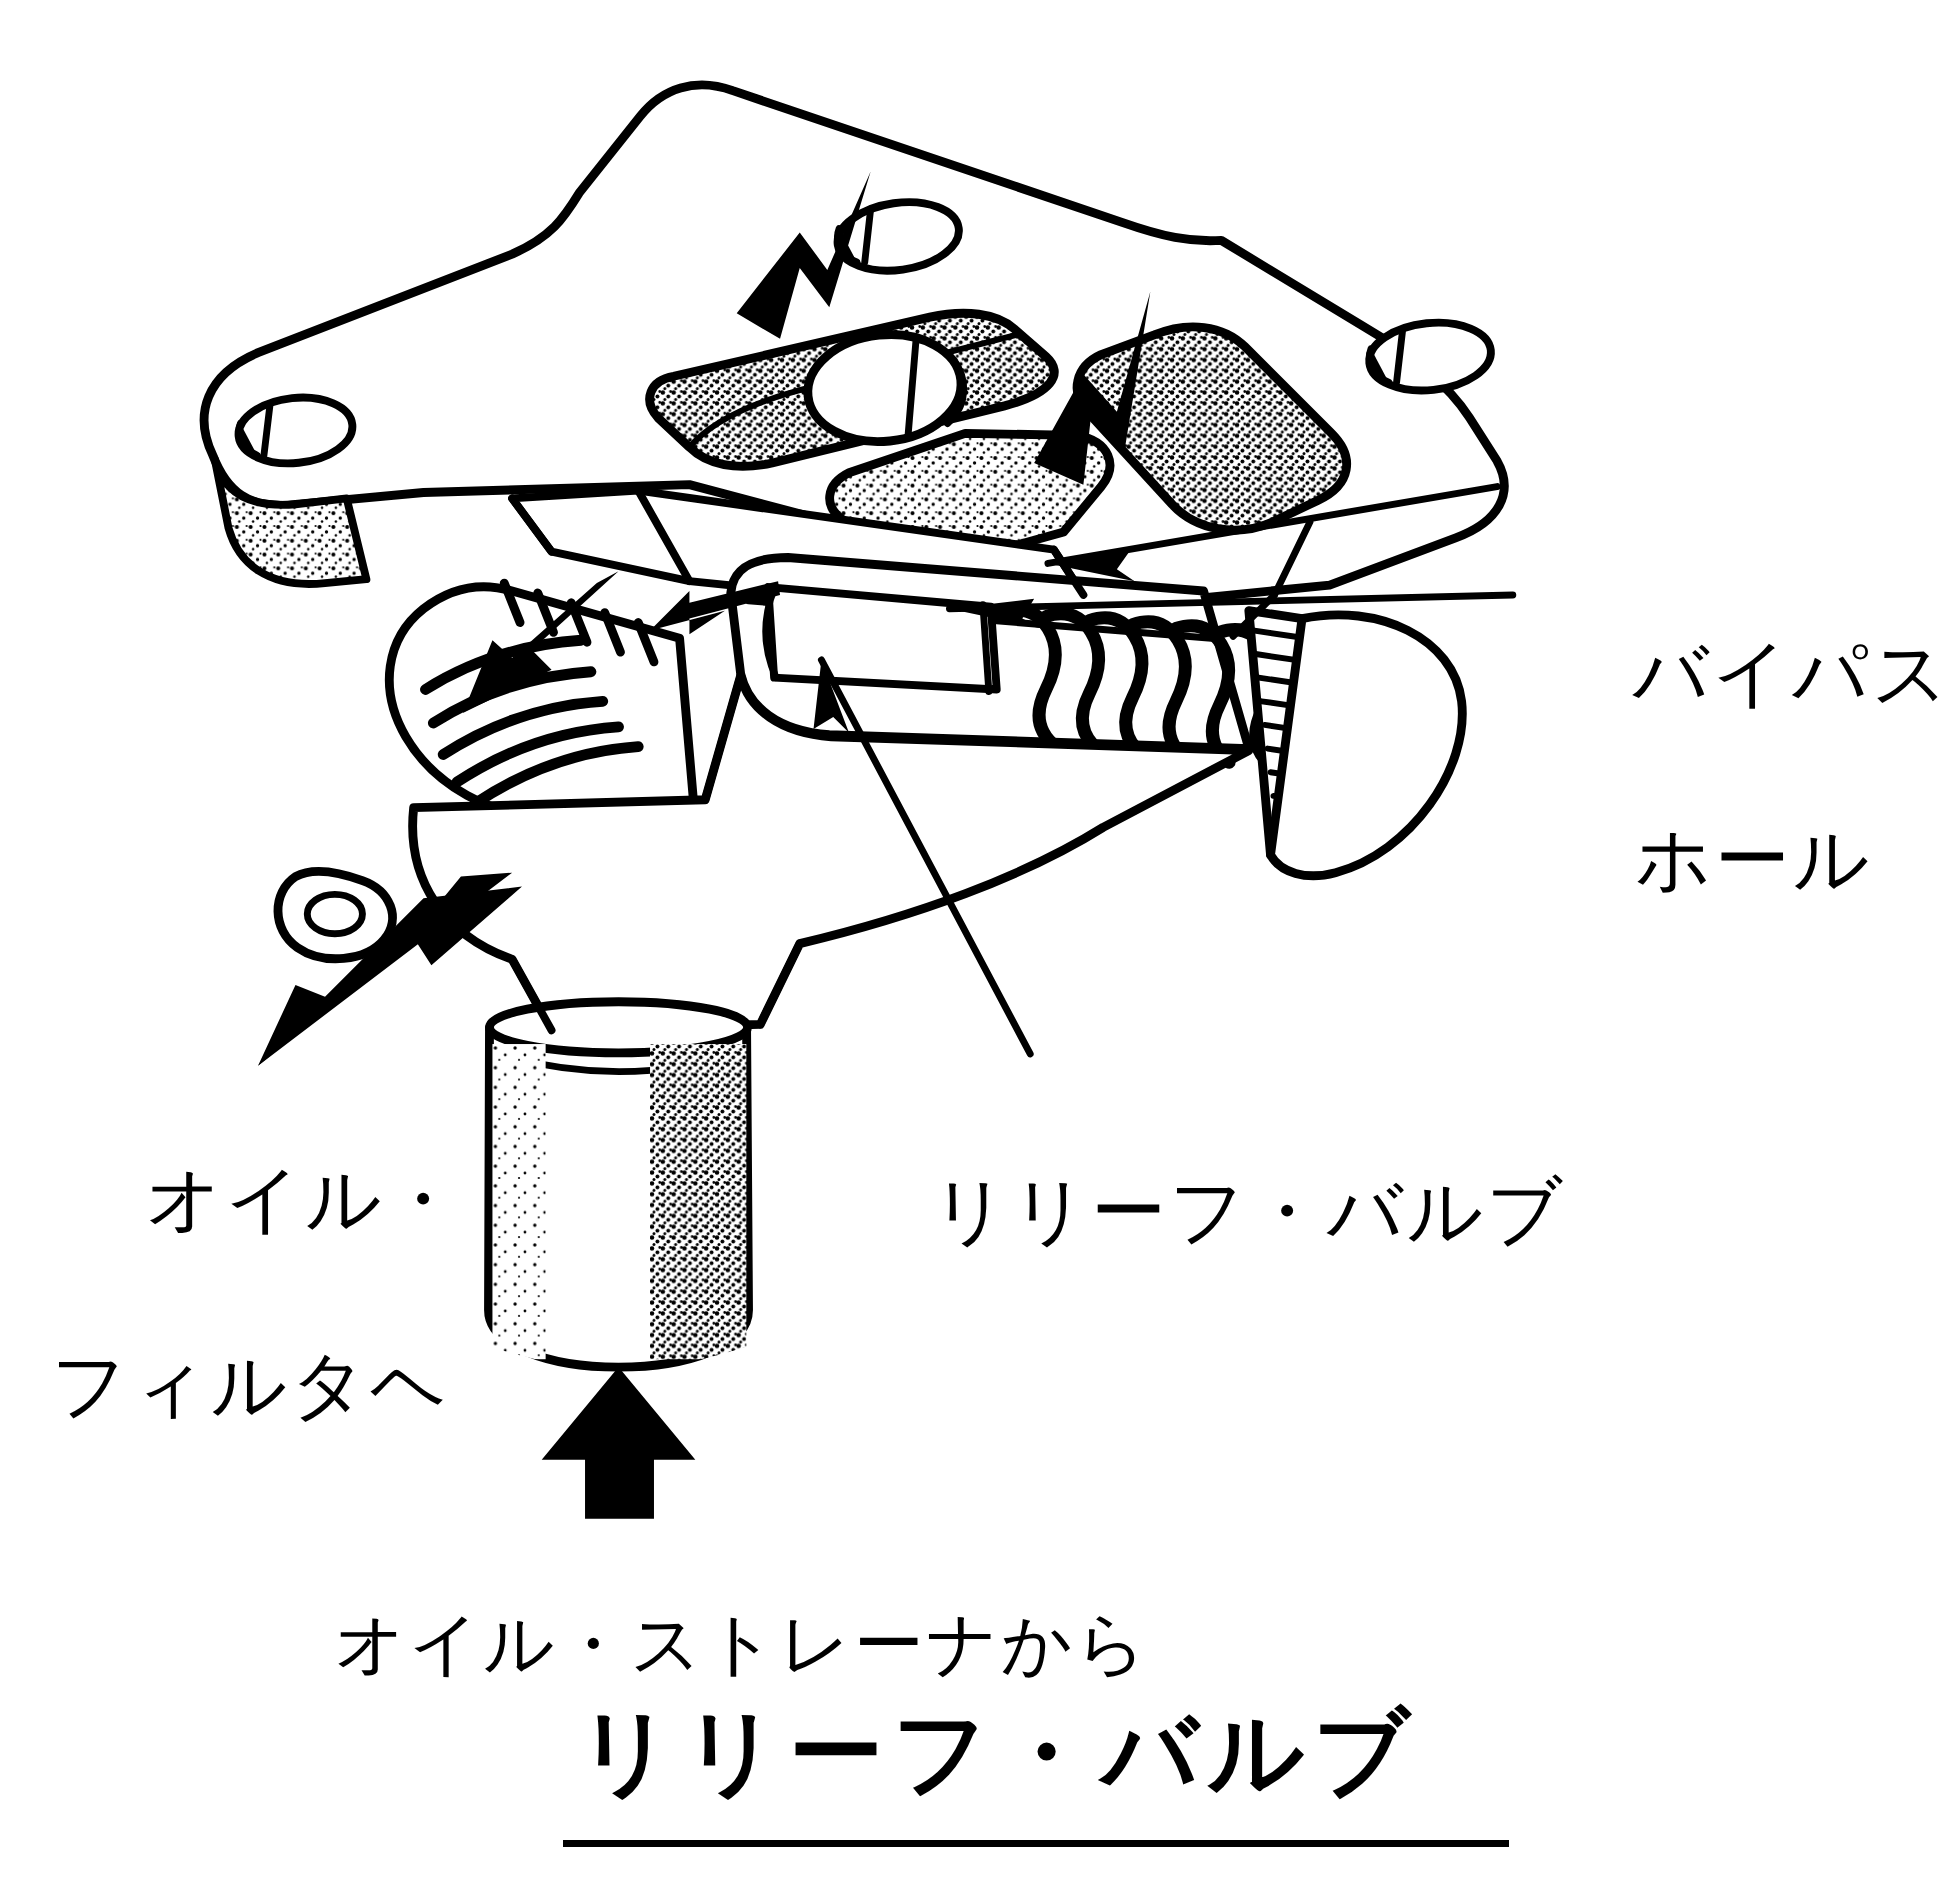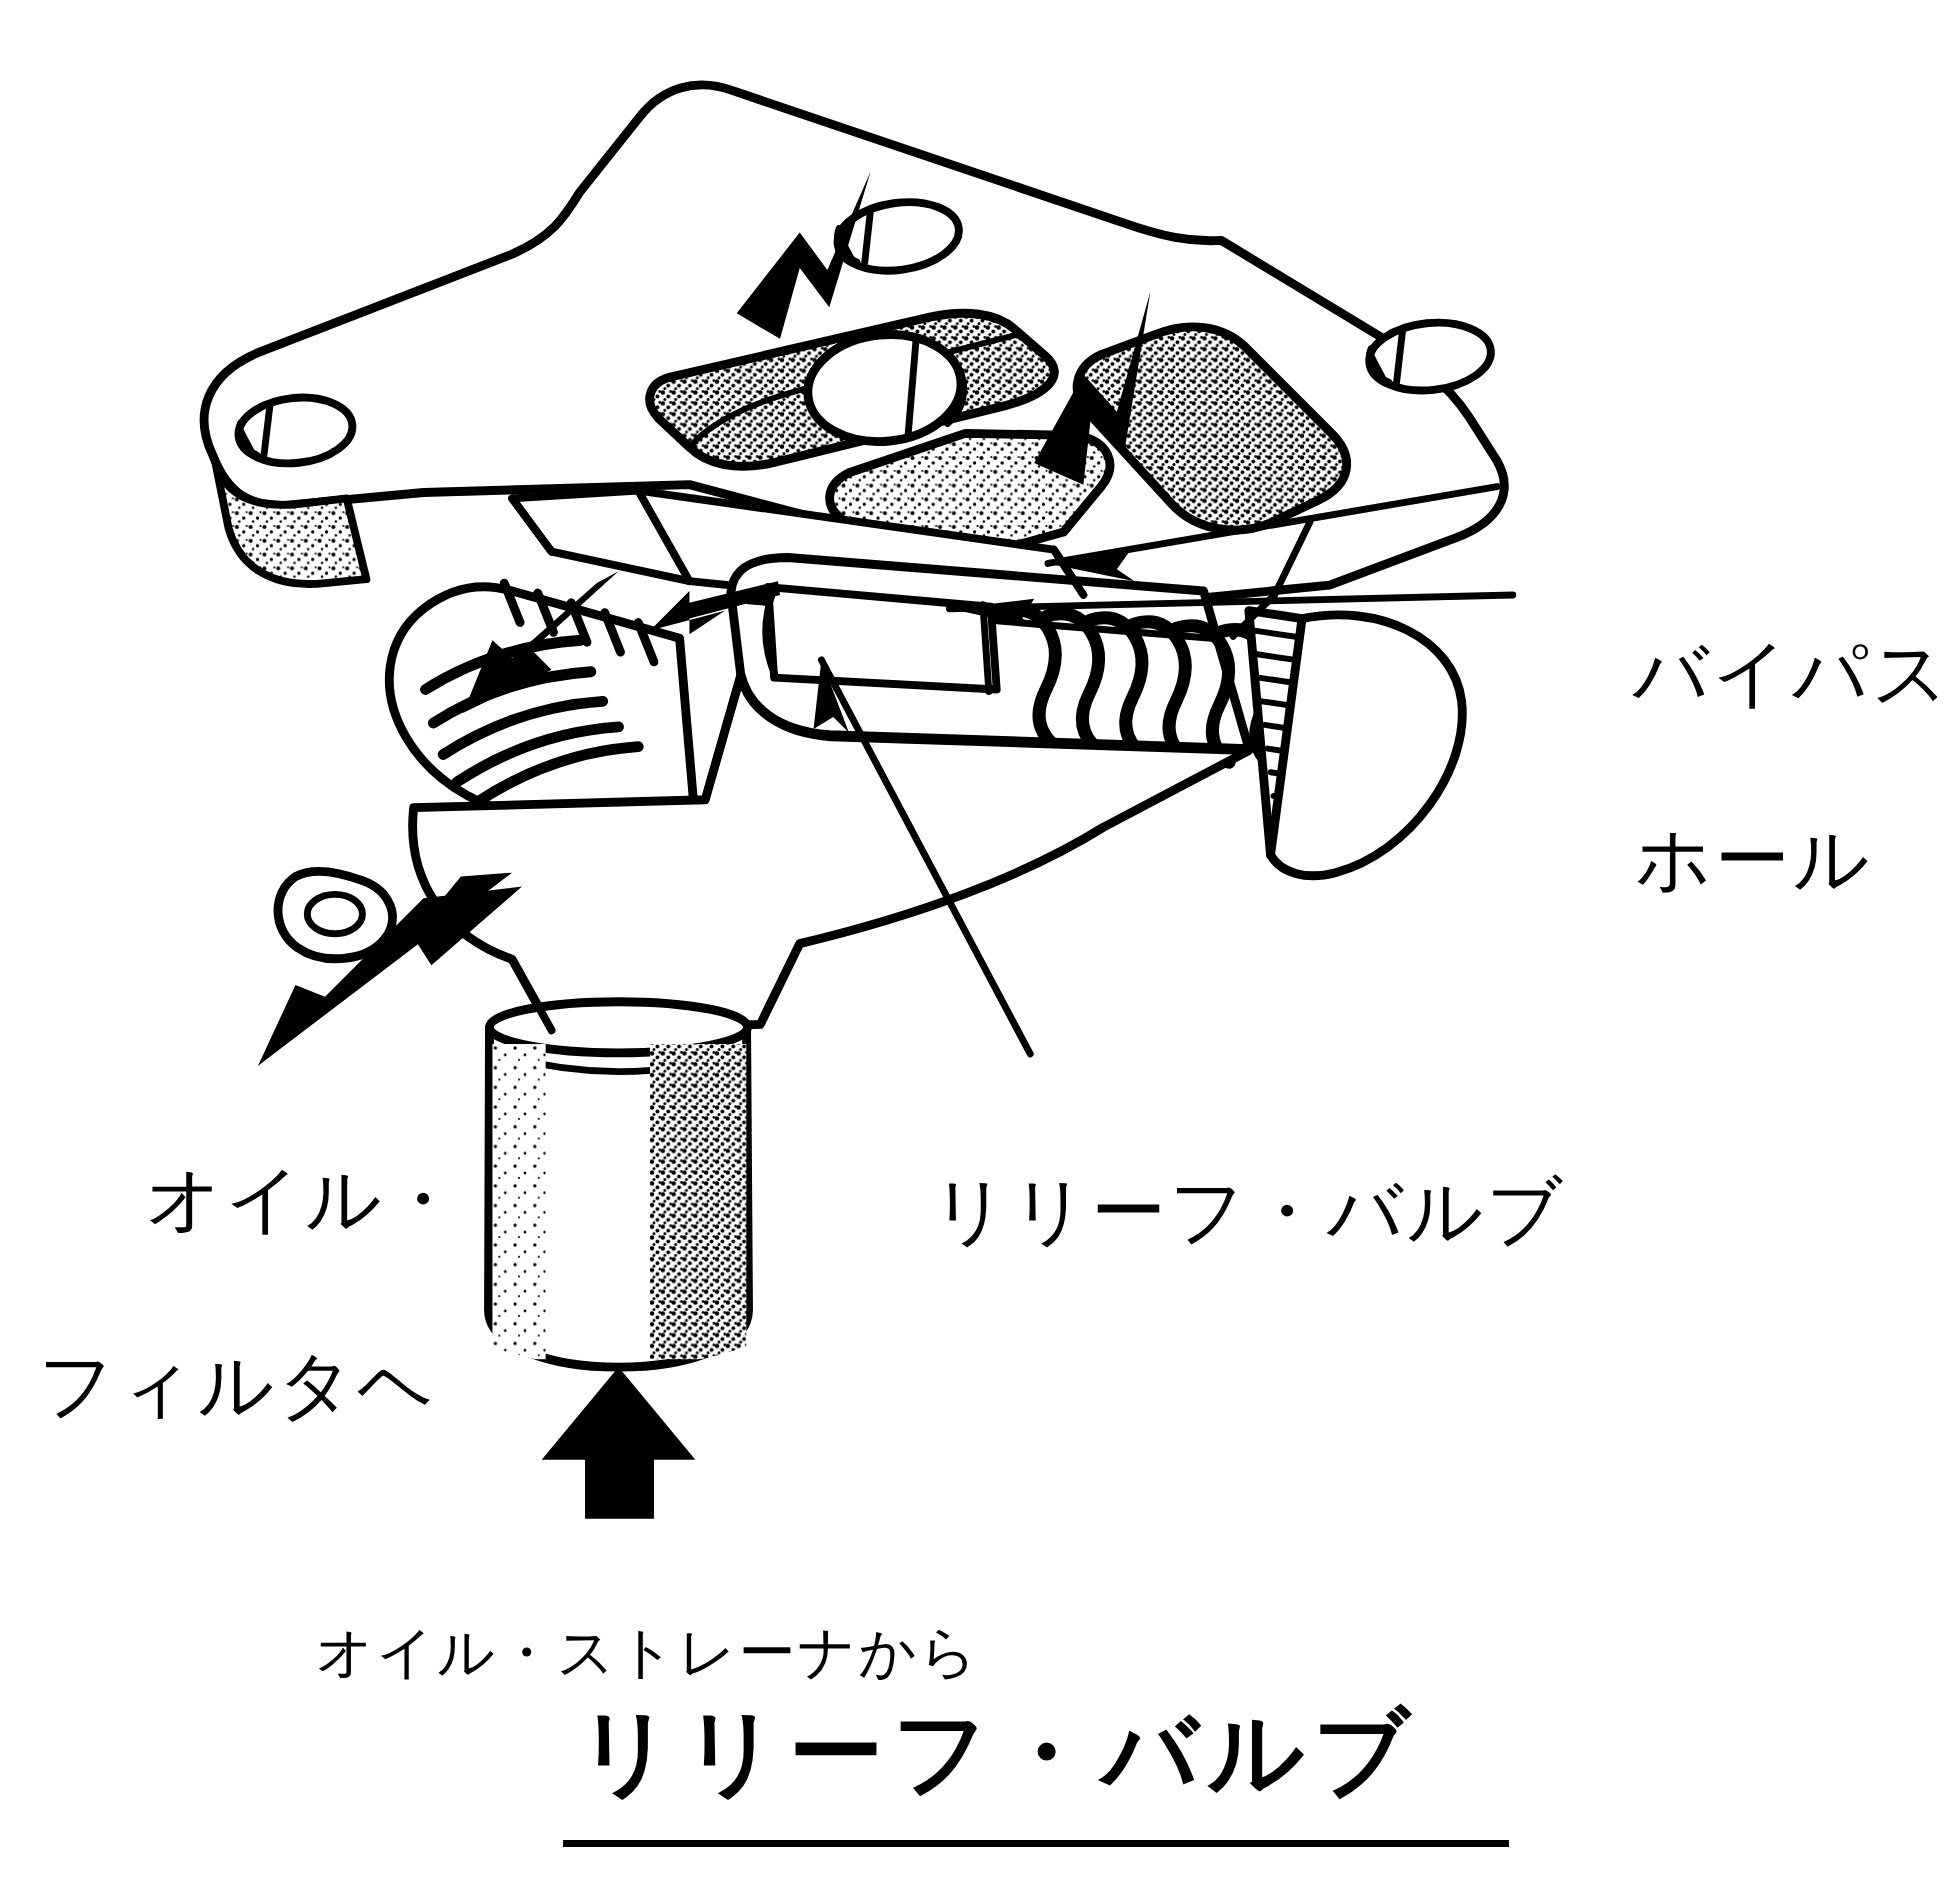--- a/index.html
+++ b/index.html
@@ -45,30 +45,31 @@
     margin-top: 9.9px;
   }
   .lbl-tofilter {
     left: 38px;
     top: 1066px;
     font-size: 75px;
   }
   .lbl-tofilter .l2 {
     display: block;
     margin-top: 9.9px;
+    text-align: center;
   }
   .lbl-relief {
     left: 824px;
     top: 1078px;
     font-size: 75px;
   }
   .lbl-fromstrainer {
     left: 234px;
-    top: 1552px;
-    font-size: 57px;
+    top: 1520px;
+    font-size: 70px;
   }
   .lbl-title {
     left: 577px;
     top: 1696px;
     font-size: 95px;
     font-weight: 700;
     letter-spacing: 0.09em;
   }
   .title-rule {
     position: absolute;

